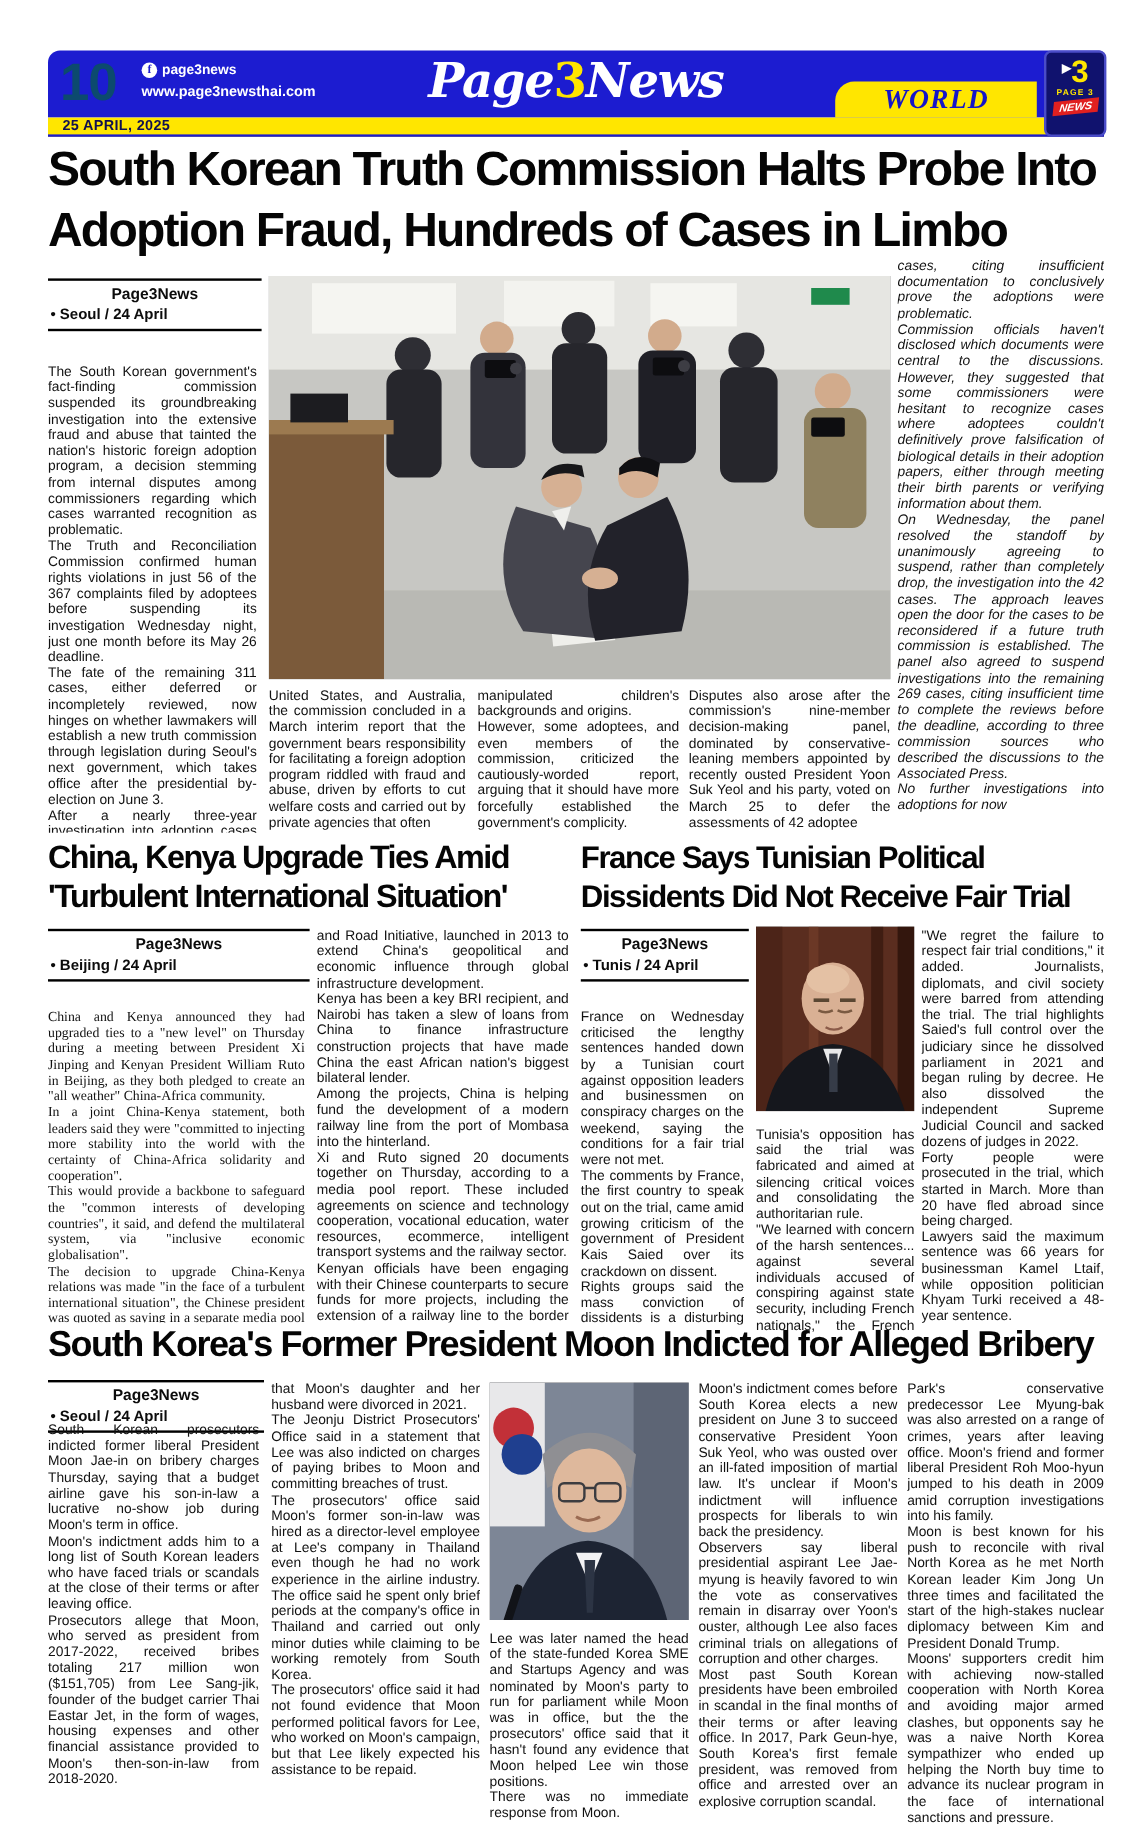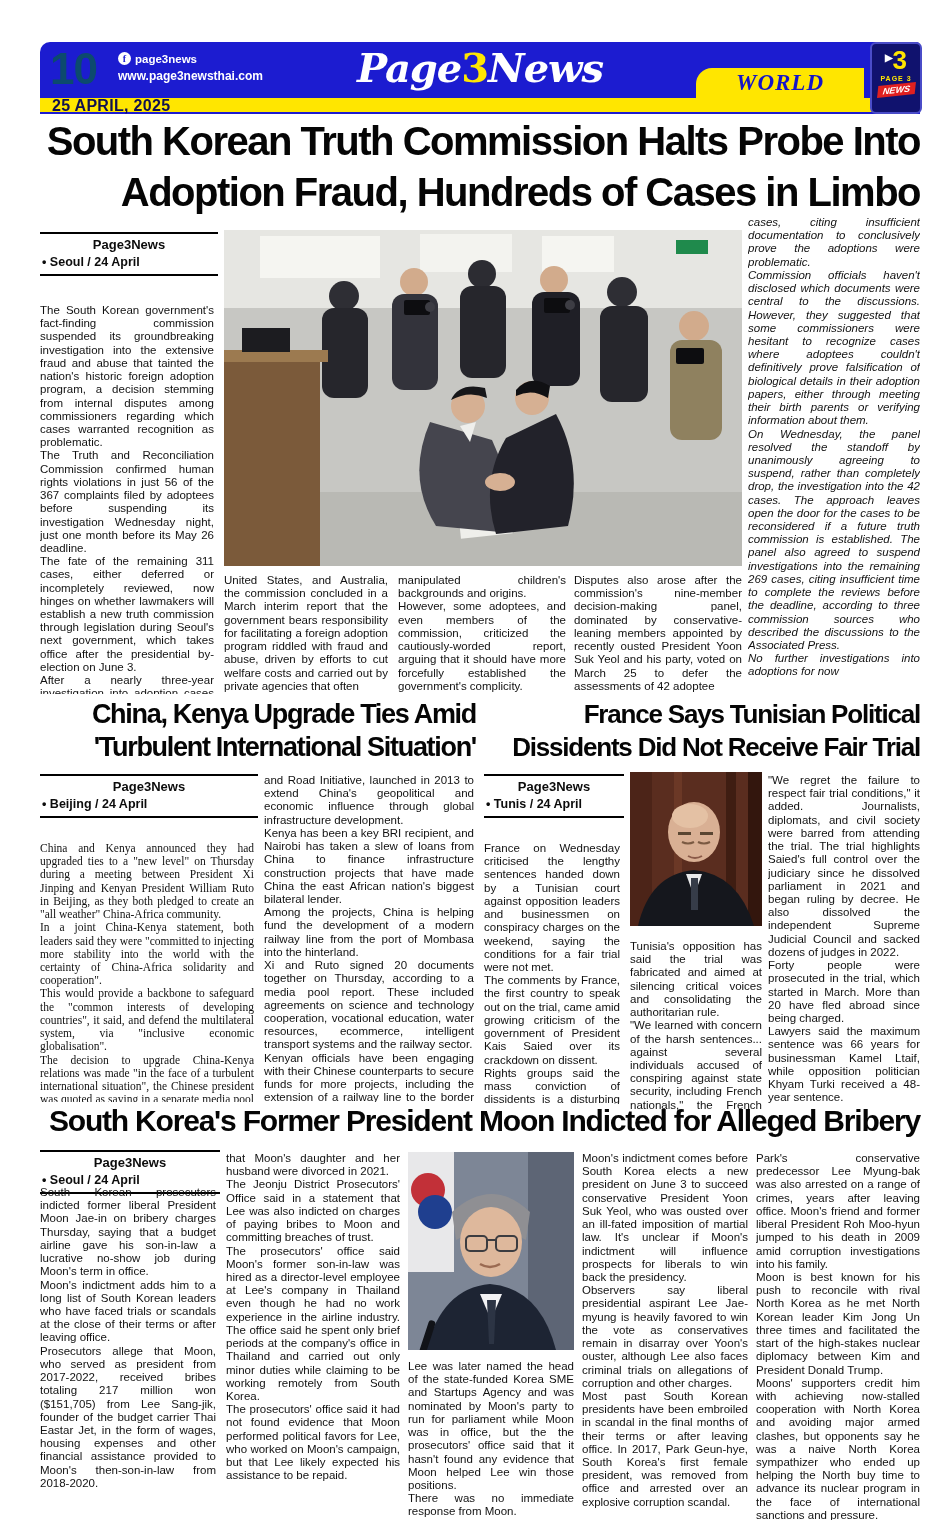--- a/index.html
+++ b/index.html
@@ -2,42 +2,42 @@
 <html><head>
 <meta charset="utf-8">
 <style>
   html,body{margin:0;padding:0;background:#e9e9e7;}
   .page{position:relative;width:945px;height:1531px;background:#ffffff;margin:0 auto;
         font-family:"Liberation Sans",sans-serif;color:#0c0c0c;overflow:hidden;}
   
   .header{position:absolute;left:40px;top:42px;width:880px;height:70px;}
   .header-blue{position:absolute;left:0;top:0;width:880px;height:56px;background:#1c1cd0;border-radius:10px 4px 0 0;}
   .header-strip{position:absolute;left:0;top:56px;width:880px;height:14px;background:#ffe600;border-bottom:2px solid #1c1cd0;}
-  .date-text{position:absolute;left:12px;top:55px;font-size:16px;font-weight:bold;color:#101050;letter-spacing:.3px;}
+  .date-text{position:absolute;left:12px;top:55px;font-size:12px;font-weight:bold;color:#101050;letter-spacing:.3px;}
   .pageno{position:absolute;left:10px;top:2px;font-size:44px;font-weight:bold;color:#0c4a6e;letter-spacing:-1px;}
   .head-left{position:absolute;left:78px;top:10px;color:#fff;font-size:11.5px;font-weight:bold;}
   .fb-row{display:flex;align-items:center;gap:4px;}
   .fb-icon{display:inline-flex;width:13px;height:13px;border-radius:50%;background:#fff;color:#1c1cd0;
            font-weight:bold;font-size:10px;align-items:center;justify-content:center;font-family:"Liberation Serif",serif;}
   .site{margin-top:4px;font-size:12px;}
   .brand{position:absolute;left:0;right:0;top:2px;text-align:center;color:#fff;
          font-family:"DejaVu Serif",serif;font-weight:bold;font-style:italic;font-size:40px;letter-spacing:-1px;}
   .brand .b3{color:#ffe600;font-style:normal;}
   .world-box{position:absolute;right:56px;top:26px;width:168px;height:30px;background:#ffe600;
              border-radius:16px 0 0 0;display:flex;align-items:center;justify-content:center;}
   .world-box span{color:#1515c8;font-family:"Liberation Serif",serif;font-weight:bold;font-style:italic;font-size:23px;letter-spacing:1px;}
   .logo{position:absolute;right:-2px;top:0;width:48px;height:68px;background:#10126e;border:2px solid #4a4cc8;border-radius:6px;
         display:flex;flex-direction:column;align-items:center;z-index:3;}
   .logo .l3{color:#ffe600;font-weight:bold;font-size:26px;line-height:28px;}
   .logo .l3 .flag{color:#fff;font-size:10px;vertical-align:8px;}
   .logo .lp{color:#ffe600;font-size:7px;font-weight:bold;letter-spacing:1px;margin-top:1px;}
   .logo .ln{margin-top:2px;background:#e02020;color:#fff;font-style:italic;font-weight:bold;font-size:9px;
             padding:1px 5px;transform:skewX(-12deg) rotate(-6deg);}
   
-  .headline{position:absolute;text-align:right;font-weight:bold;color:#050505;}
+  .headline{position:absolute;text-align:left;font-weight:bold;color:#050505;}
   .h-main{left:40px;top:116px;width:880px;font-size:40px;letter-spacing:-1.5px;line-height:1.28;}
   .h-china{left:40px;top:698px;width:436px;font-size:27px;letter-spacing:-1.3px;line-height:1.22;}
   .h-france{left:484px;top:698px;width:436px;font-size:26px;letter-spacing:-1.2px;line-height:1.25;}
   .h-moon{left:40px;top:1104px;width:880px;font-size:30px;letter-spacing:-1.2px;white-space:nowrap;}
   
   .byline{position:absolute;border-top:2px solid #000;border-bottom:2px solid #000;padding:3px 2px 5px;}
   .byline .src{text-align:center;font-weight:bold;font-size:13px;}
   .byline .dl{font-weight:bold;font-size:12.5px;margin-top:3px;}
   .col{position:absolute;overflow:hidden;text-align:justify;font-size:11.5px;line-height:1.15;
        white-space:pre-line;color:#111;}

